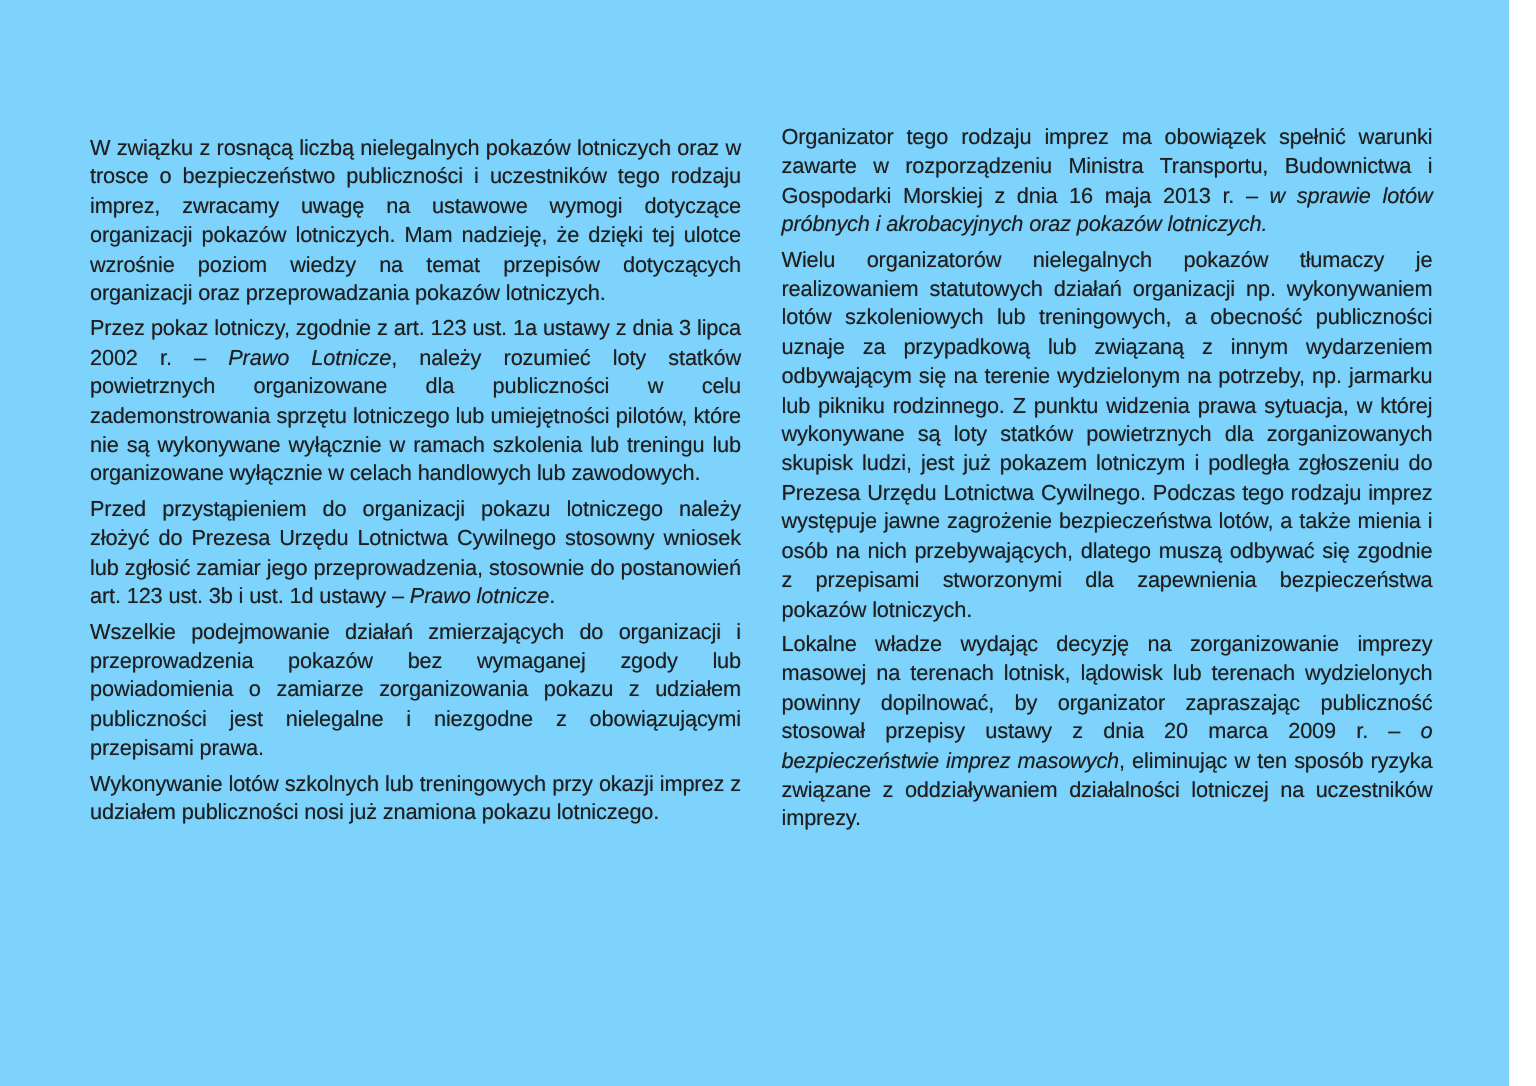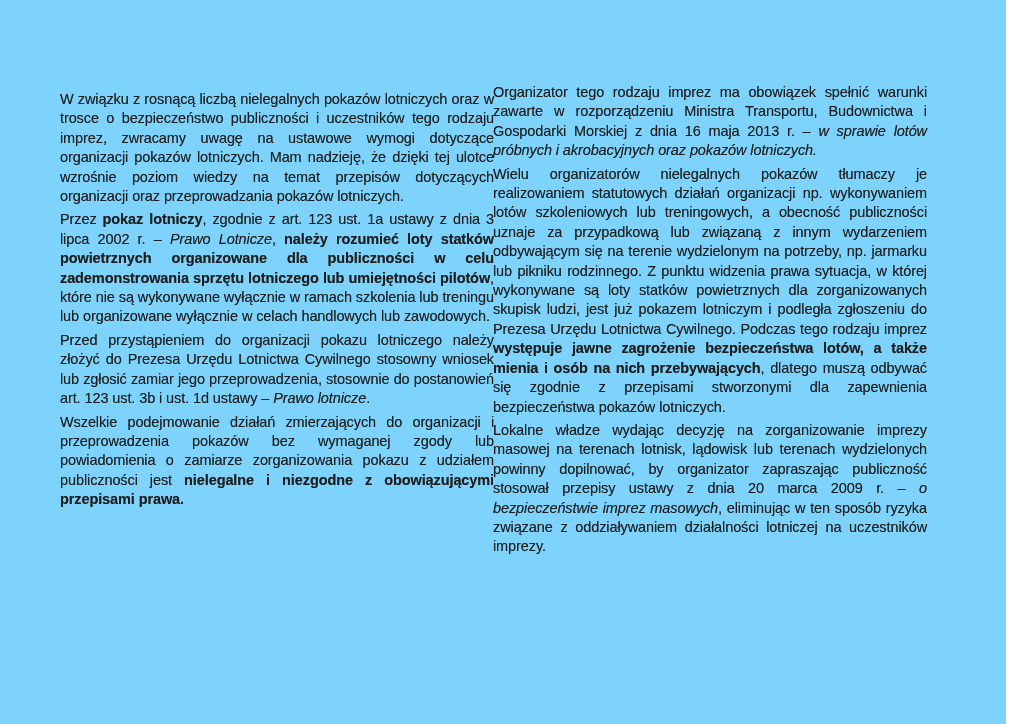--- a/index.html
+++ b/index.html
@@ -14,40 +14,41 @@
     background: #7dd3fc;
     overflow: hidden;
     font-family: "Liberation Sans", sans-serif;
   }
   .col {
     position: absolute;
     width: 434px;
     color: #1e1e1e;
   }
   .col-left  { left: 60px; top: 90px; }
-  .col-right { left: 493px; top: 83px; }
+  .col-right { left: 521px; top: 83px; }
   .col p {
     margin: 0 0 4px 0;
     font-size: 14.5px;
     line-height: 19.4px;
     letter-spacing: -0.1px;
     text-align: justify;
     text-shadow: 0 0 0.5px rgba(30,30,30,0.55);
   }
-  .col p span.b { font-weight: bold; }
+  .col p span.b { font-weight: normal; }
   .col p span.i { font-style: italic; }
 </style>
 </head>
 <body>
 
 <div class="page">
   <div class="col col-left">
       <p><span>W związku z rosnącą liczbą nielegalnych pokazów lotniczych oraz w trosce o bezpieczeństwo publiczności i uczestników tego rodzaju imprez, zwracamy uwagę na ustawowe wymogi dotyczące organizacji pokazów lotniczych. Mam nadzieję, że dzięki tej ulotce wzrośnie poziom wiedzy na temat przepisów dotyczących organizacji oraz przeprowadzania pokazów lotniczych.</span></p>
       <p><span>Przez </span><span class="b">pokaz lotniczy</span><span>, zgodnie z art. 123 ust. 1a ustawy z dnia 3 lipca 2002 r. – </span><span class="i">Prawo Lotnicze</span><span>, </span><span class="b">należy rozumieć loty statków powietrznych organizowane dla publiczności w celu zademonstrowania sprzętu lotniczego lub umiejętności pilotów</span><span>, które nie są wykonywane wyłącznie w ramach szkolenia lub treningu lub organizowane wyłącznie w celach handlowych lub zawodowych.</span></p>
       <p><span>Przed przystąpieniem do organizacji pokazu lotniczego należy złożyć do Prezesa Urzędu Lotnictwa Cywilnego stosowny wniosek lub zgłosić zamiar jego przeprowadzenia, stosownie do postanowień art. 123 ust. 3b i ust. 1d ustawy – </span><span class="i">Prawo lotnicze</span><span>.</span></p>
       <p><span>Wszelkie podejmowanie działań zmierzających do organizacji i przeprowadzenia pokazów bez wymaganej zgody lub powiadomienia o zamiarze zorganizowania pokazu z udziałem publiczności jest </span><span class="b">nielegalne i niezgodne z obowiązującymi przepisami prawa.</span></p>
+      <p><span>Wykonywanie lotów szkolnych lub treningowych przy okazji imprez z udziałem publiczności nosi już znamiona pokazu lotniczego.</span></p>
     </div>
   <div class="col col-right">
       <p><span>Organizator tego rodzaju imprez ma obowiązek spełnić warunki zawarte w rozporządzeniu Ministra Transportu, Budownictwa i Gospodarki Morskiej z dnia 16 maja 2013 r. – </span><span class="i">w sprawie lotów próbnych i akrobacyjnych oraz pokazów lotniczych.</span></p>
       <p><span>Wielu organizatorów nielegalnych pokazów tłumaczy je realizowaniem statutowych działań organizacji np. wykonywaniem lotów szkoleniowych lub treningowych, a obecność publiczności uznaje za przypadkową lub związaną z innym wydarzeniem odbywającym się na terenie wydzielonym na potrzeby, np. jarmarku lub pikniku rodzinnego. Z punktu widzenia prawa sytuacja, w której wykonywane są loty statków powietrznych dla zorganizowanych skupisk ludzi, jest już pokazem lotniczym i podległa zgłoszeniu do Prezesa Urzędu Lotnictwa Cywilnego. Podczas tego rodzaju imprez </span><span class="b">występuje jawne zagrożenie bezpieczeństwa lotów, a także mienia i osób na nich przebywających</span><span>, dlatego muszą odbywać się zgodnie z przepisami stworzonymi dla zapewnienia bezpieczeństwa pokazów lotniczych.</span></p>
       <p><span>Lokalne władze wydając decyzję na zorganizowanie imprezy masowej na terenach lotnisk, lądowisk lub terenach wydzielonych powinny dopilnować, by organizator zapraszając publiczność stosował przepisy ustawy z dnia 20 marca 2009 r. – </span><span class="i">o bezpieczeństwie imprez masowych</span><span>, eliminując w ten sposób ryzyka związane z oddziaływaniem działalności lotniczej na uczestników imprezy.</span></p>
     </div>
 </div>
 
 </body></html>

